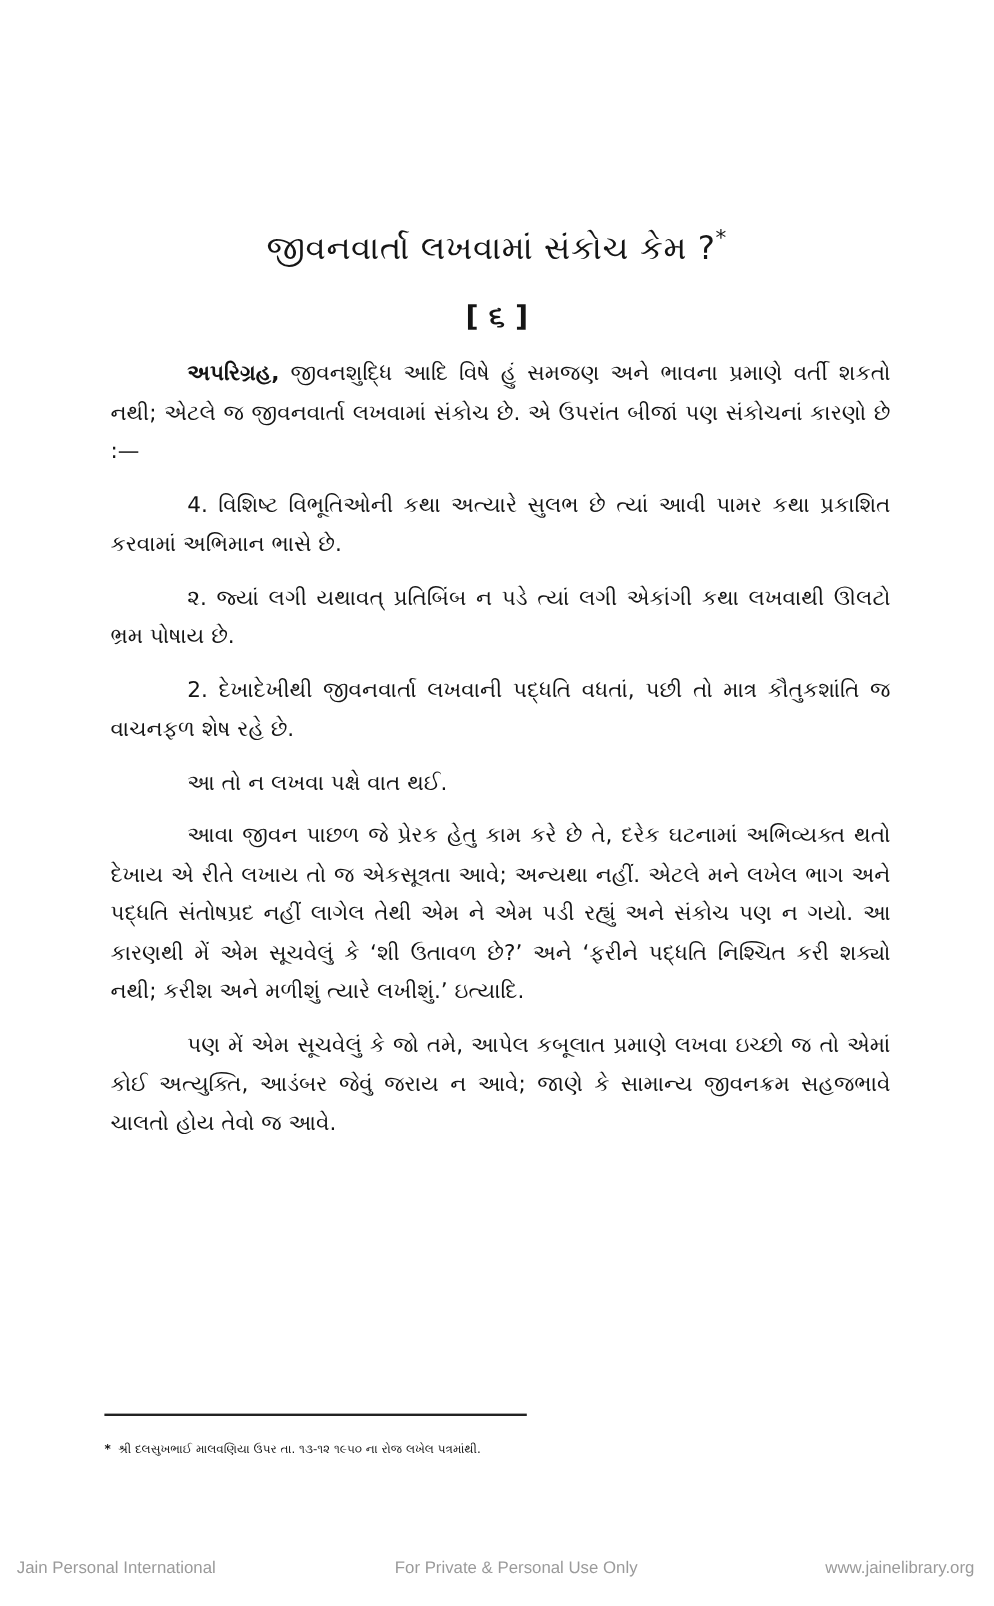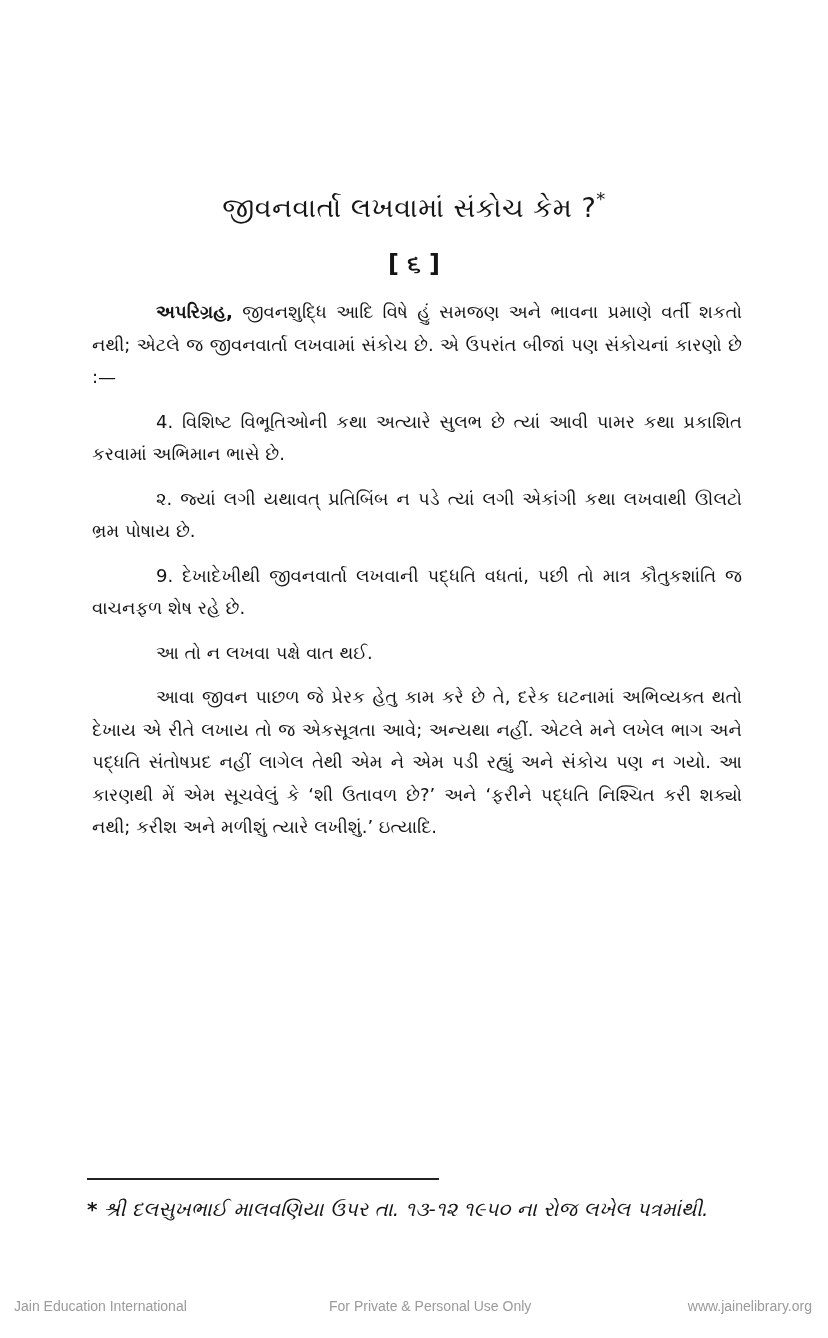--- a/index.html
+++ b/index.html
@@ -69,24 +69,23 @@
       left: 87px;
       width: 352px;
       height: 0;
       border-top: 2px solid #222222;
     }
     .footnote {
       position: absolute;
       top: 1197px;
       left: 87px;
       width: 670px;
-      font-size: 20px;
+      font-size: 10px;
       line-height: 24px;
       color: #141414;
-      font-style: italic;
     }
     .footnote .star {
       font-weight: bold;
       margin-right: 6px;
     }
     .footer {
       position: absolute;
       top: 1298px;
       left: 0;
       width: 828px;
@@ -110,28 +109,29 @@
 <div class="page">
 
   <div class="title"><span>જીવનવાર્તા લખવામાં સંકોચ કેમ ?</span><sup>*</sup></div>
 
   <div class="chapter-no">[ ૬ ]</div>
 
   <div class="body-text" style="top:296px;">
     <p class="para"><span class="lead">અપરિગ્રહ,</span><span> જીવનશુદ્ધિ આદિ વિષે હું સમજણ અને ભાવના પ્રમાણે વર્તી શકતો નથી; એટલે જ જીવનવાર્તા લખવામાં સંકોચ છે. એ ઉપરાંત બીજાં પણ સંકોચનાં કારણો છે :—</span></p>
     <p class="para"><span>4. વિશિષ્ટ વિભૂતિઓની કથા અત્યારે સુલભ છે ત્યાં આવી પામર કથા પ્રકાશિત કરવામાં અભિમાન ભાસે છે.</span></p>
     <p class="para"><span>૨. જ્યાં લગી યથાવત્ પ્રતિબિંબ ન પડે ત્યાં લગી એકાંગી કથા લખવાથી ઊલટો ભ્રમ પોષાય છે.</span></p>
-    <p class="para"><span>9. દેખાદેખીથી જીવનવાર્તા લખવાની પદ્ધતિ વધતાં, પછી તો માત્ર કૌતુકશાંતિ જ વાચનફળ શેષ રહે છે.</span></p>
+    <p class="para"><span>2. દેખાદેખીથી જીવનવાર્તા લખવાની પદ્ધતિ વધતાં, પછી તો માત્ર કૌતુકશાંતિ જ વાચનફળ શેષ રહે છે.</span></p>
     <p class="para"><span>આ તો ન લખવા પક્ષે વાત થઈ.</span></p>
     <p class="para"><span>આવા જીવન પાછળ જે પ્રેરક હેતુ કામ કરે છે તે, દરેક ઘટનામાં અભિવ્યક્ત થતો દેખાય એ રીતે લખાય તો જ એકસૂત્રતા આવે; અન્યથા નહીં. એટલે મને લખેલ ભાગ અને પદ્ધતિ સંતોષપ્રદ નહીં લાગેલ તેથી એમ ને એમ પડી રહ્યું અને સંકોચ પણ ન ગયો. આ કારણથી મેં એમ સૂચવેલું કે ‘શી ઉતાવળ છે?’ અને ‘ફરીને પદ્ધતિ નિશ્ચિત કરી શક્યો નથી; કરીશ અને મળીશું ત્યારે લખીશું.’ ઇત્યાદિ.</span></p>
+    <p class="para"><span>પણ મેં એમ સૂચવેલું કે જો તમે, આપેલ કબૂલાત પ્રમાણે લખવા ઇચ્છો જ તો એમાં કોઈ અત્યુક્તિ, આડંબર જેવું જરાય ન આવે; જાણે કે સામાન્ય જીવનક્રમ સહજભાવે ચાલતો હોય તેવો જ આવે.</span></p>
   </div>
 
   <div class="footnote-rule"></div>
 
   <div class="footnote"><span class="star">*</span><span>શ્રી દલસુખભાઈ માલવણિયા ઉપર તા. ૧૩-૧૨ ૧૯૫૦ ના રોજ લખેલ પત્રમાંથી.</span></div>
 
   <div class="footer">
-    <span class="f-left">Jain Education International</span>
+    <span class="f-left">Jain Personal International</span>
     <span class="f-mid">For Private &amp; Personal Use Only</span>
     <span class="f-right">www.jainelibrary.org</span>
   </div>
 
 </div>
 
 </body></html>

